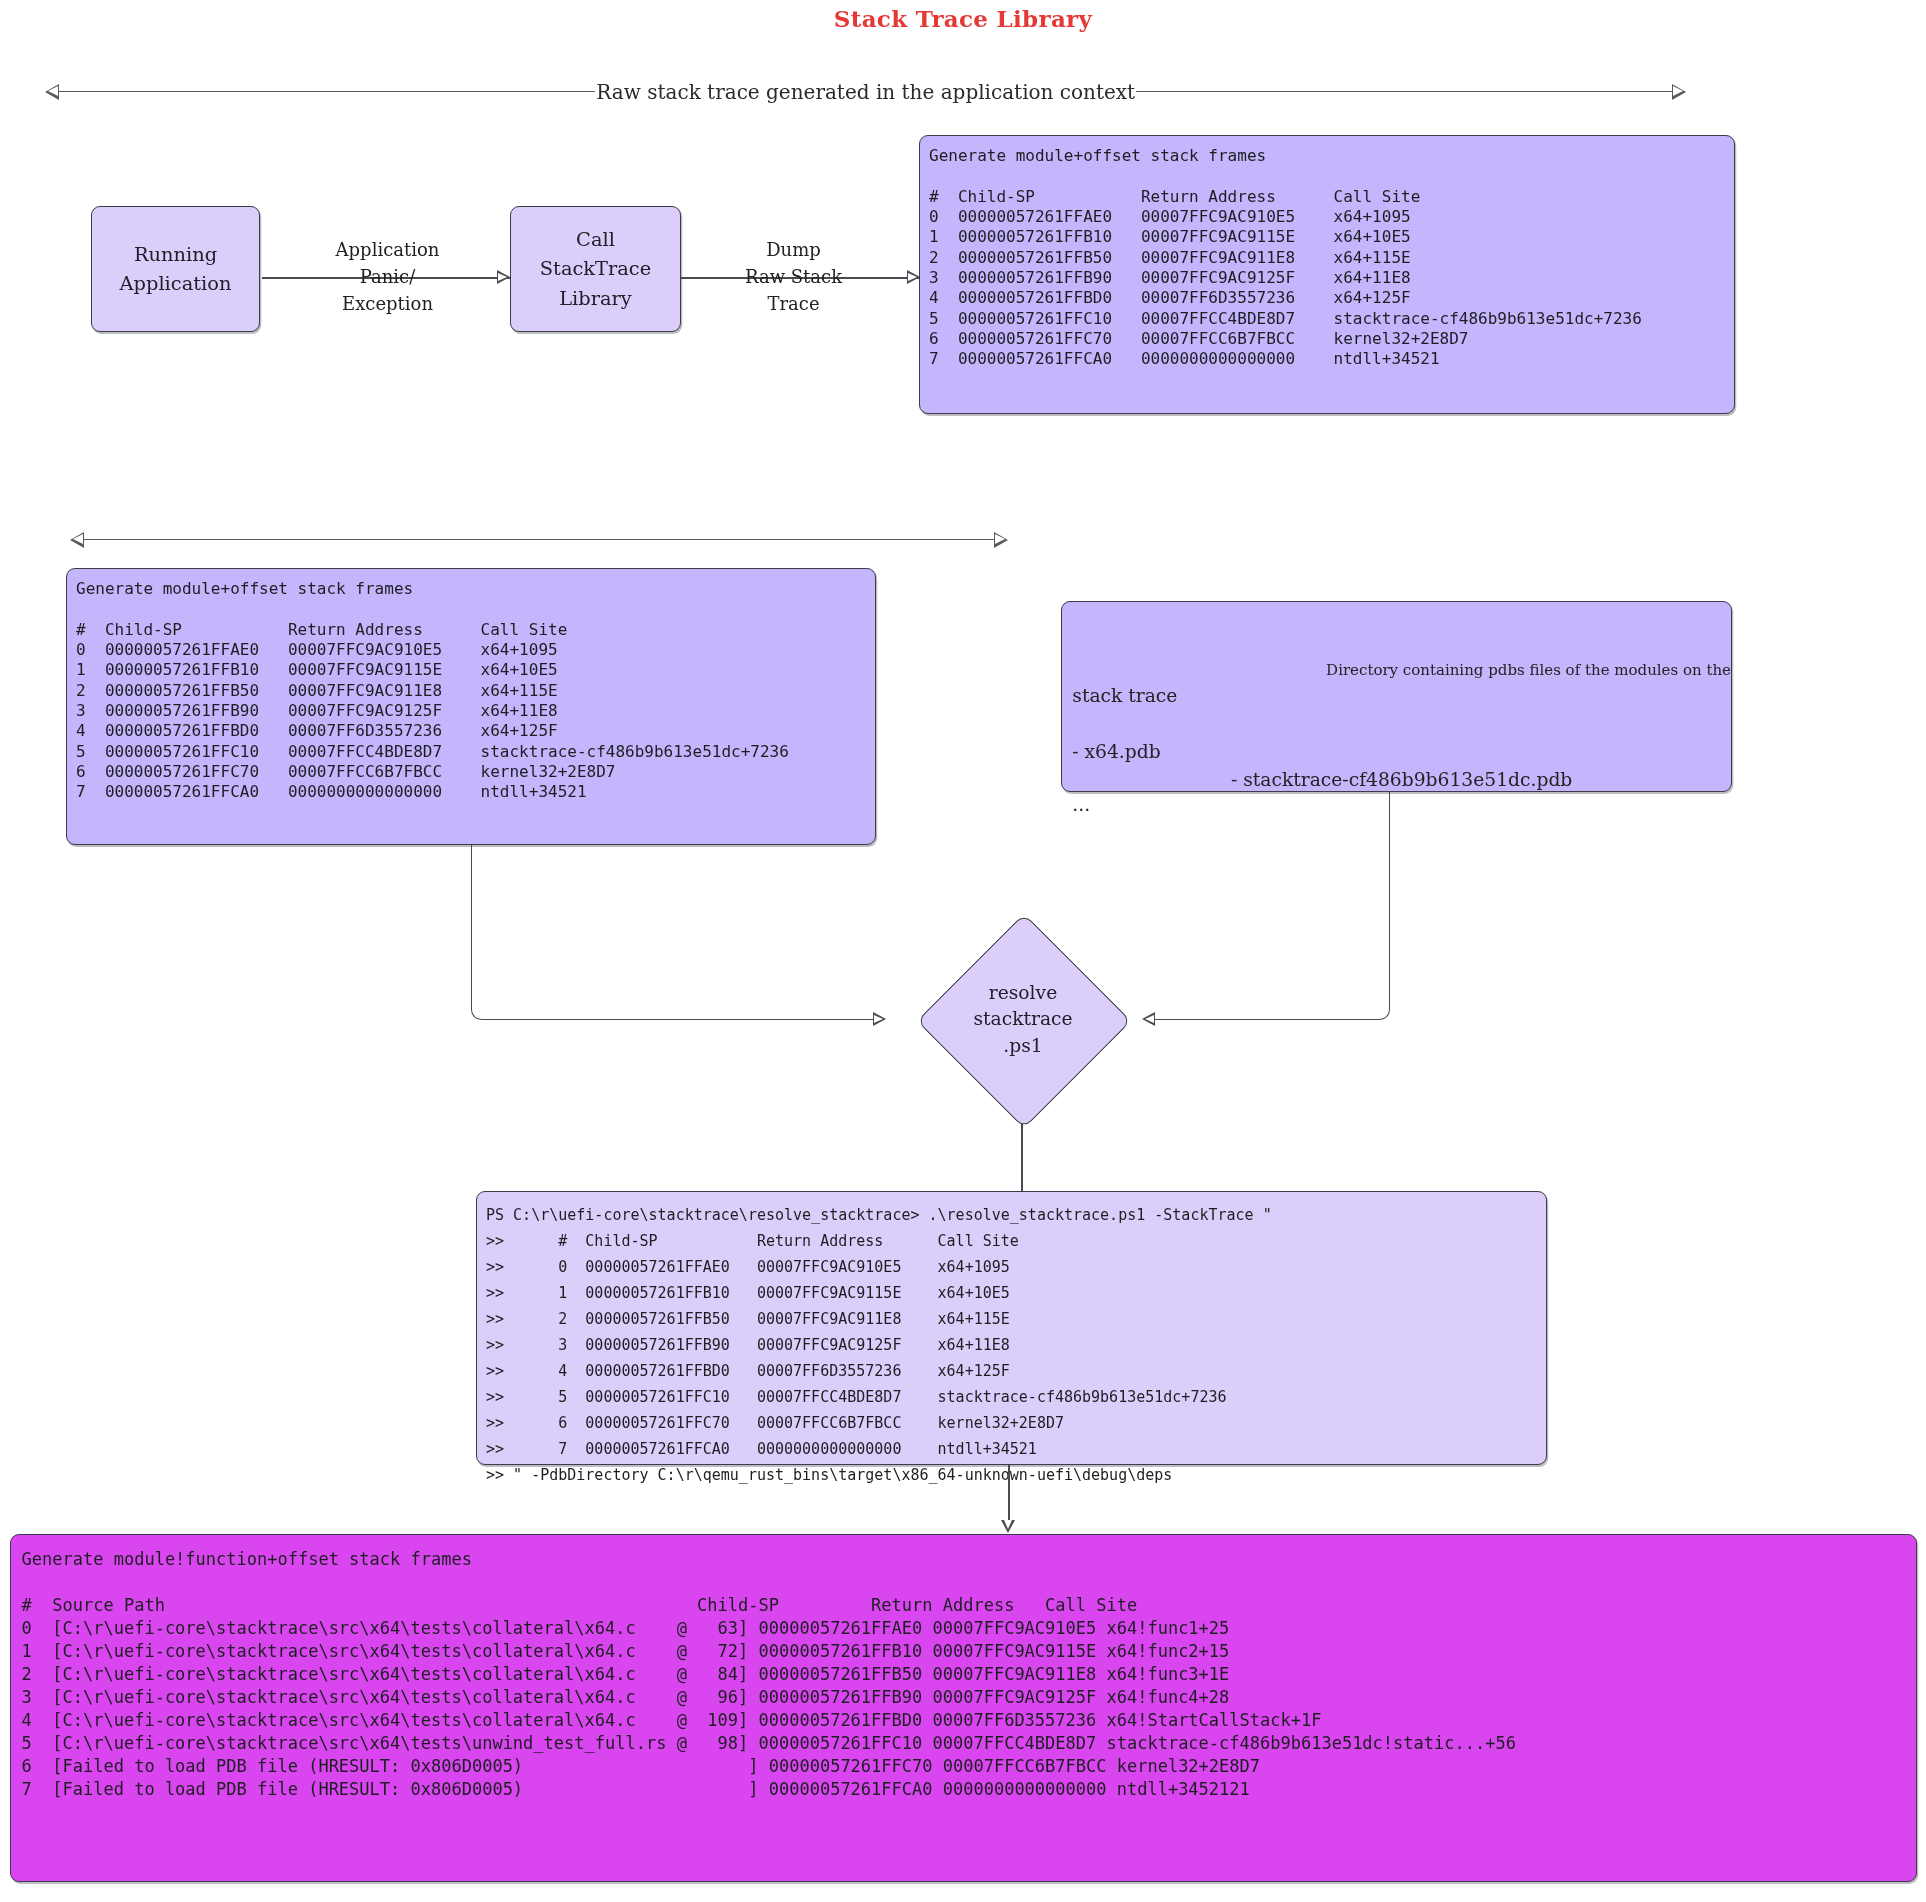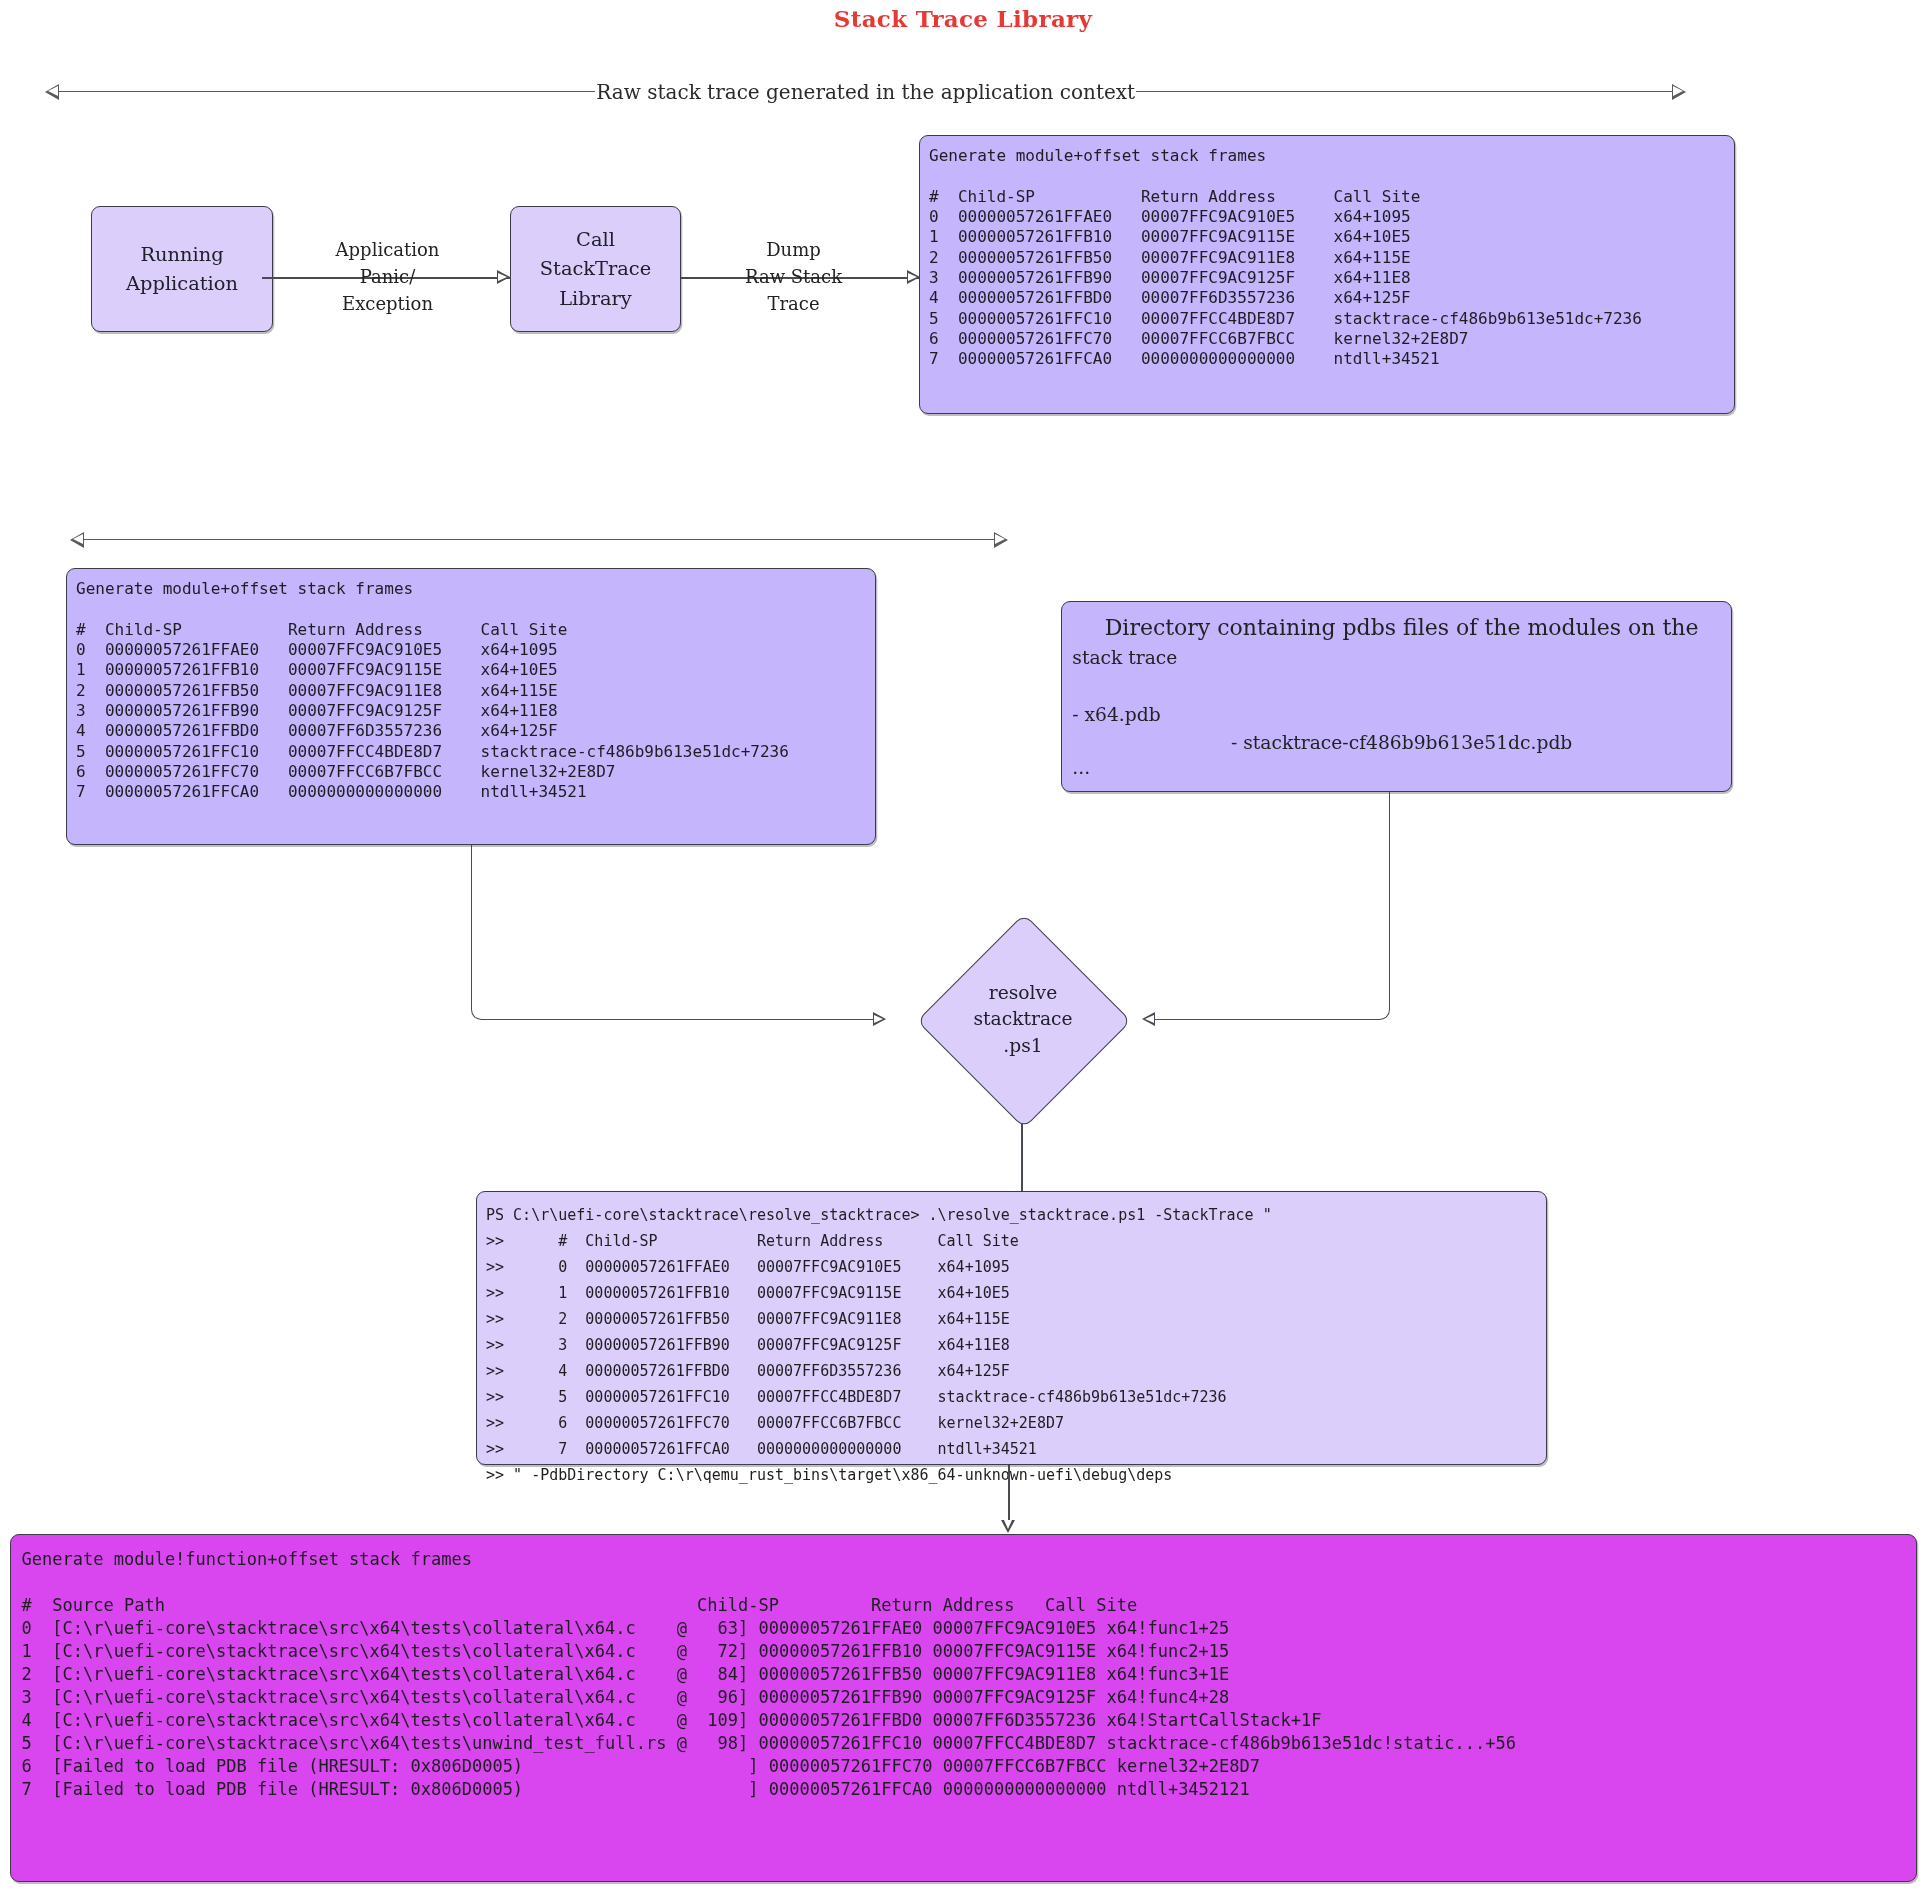--- a/index.html
+++ b/index.html
@@ -102,21 +102,21 @@
 <div class="abs" id="diagram-title">Stack Trace Library</div>
 
 <div class="abs section-rule" style="left:45px;top:72px;width:1671px;">
   <div class="arrow-l"></div>
   <div class="rule-line" style="width:536px;"></div>
   <div class="rule-label">Raw stack trace generated in the application context</div>
   <div class="rule-line" style="width:536px;"></div>
   <div class="arrow-r"></div>
 </div>
 
-<div class="abs node node-purple" style="left:91px;top:206px;width:182px;height:126px;">
+<div class="abs node node-purple" style="left:91px;top:206px;width:169px;height:126px;">
   <div class="node-label">
     <span>Running</span>
     <span>Application</span>
   </div>
 </div>
 
 <div class="abs ln-h" style="left:262px;top:277px;width:248px;"></div>
 <div class="abs tip-r" style="left:497px;top:270px;"></div>
 <div class="abs edge-label" style="left:310px;top:236px;width:155px;">Application
 Panic/
@@ -166,21 +166,21 @@
 2  00000057261FFB50   00007FFC9AC911E8    x64+115E
 3  00000057261FFB90   00007FFC9AC9125F    x64+11E8
 4  00000057261FFBD0   00007FF6D3557236    x64+125F
 5  00000057261FFC10   00007FFCC4BDE8D7    stacktrace-cf486b9b613e51dc+7236
 6  00000057261FFC70   00007FFCC6B7FBCC    kernel32+2E8D7
 7  00000057261FFCA0   0000000000000000    ntdll+34521</div>
 </div>
 
 <div class="abs node node-blue" style="left:1061px;top:601px;width:671px;height:191px;">
   <div style="padding:9px 0 0 10.3px;">
-    <div class="edge-label" style="text-align:center;font-size:22px;line-height:1.52;">Directory containing pdbs files of the modules on the</div>
+    <div class="edge-label" style="text-align:right;font-size:15px;line-height:1.52;margin-top:48px;">Directory containing pdbs files of the modules on the</div>
     <div class="edge-label" style="text-align:left;font-size:18.7px;line-height:1.52;">stack trace</div>
     <div style="height:28px;"></div>
     <div class="edge-label" style="text-align:left;font-size:18.7px;line-height:1.5;">- x64.pdb</div>
     <div class="edge-label" style="text-align:center;font-size:18.7px;line-height:1.5;">- stacktrace-cf486b9b613e51dc.pdb</div>
     <div class="edge-label" style="text-align:left;font-size:18.7px;line-height:1.2;">...</div>
   </div>
 </div>
 
 <div class="abs elbow" style="left:471px;top:845px;width:413px;height:174px;"></div>
 <div class="abs tip-r" style="left:873px;top:1012px;"></div>

